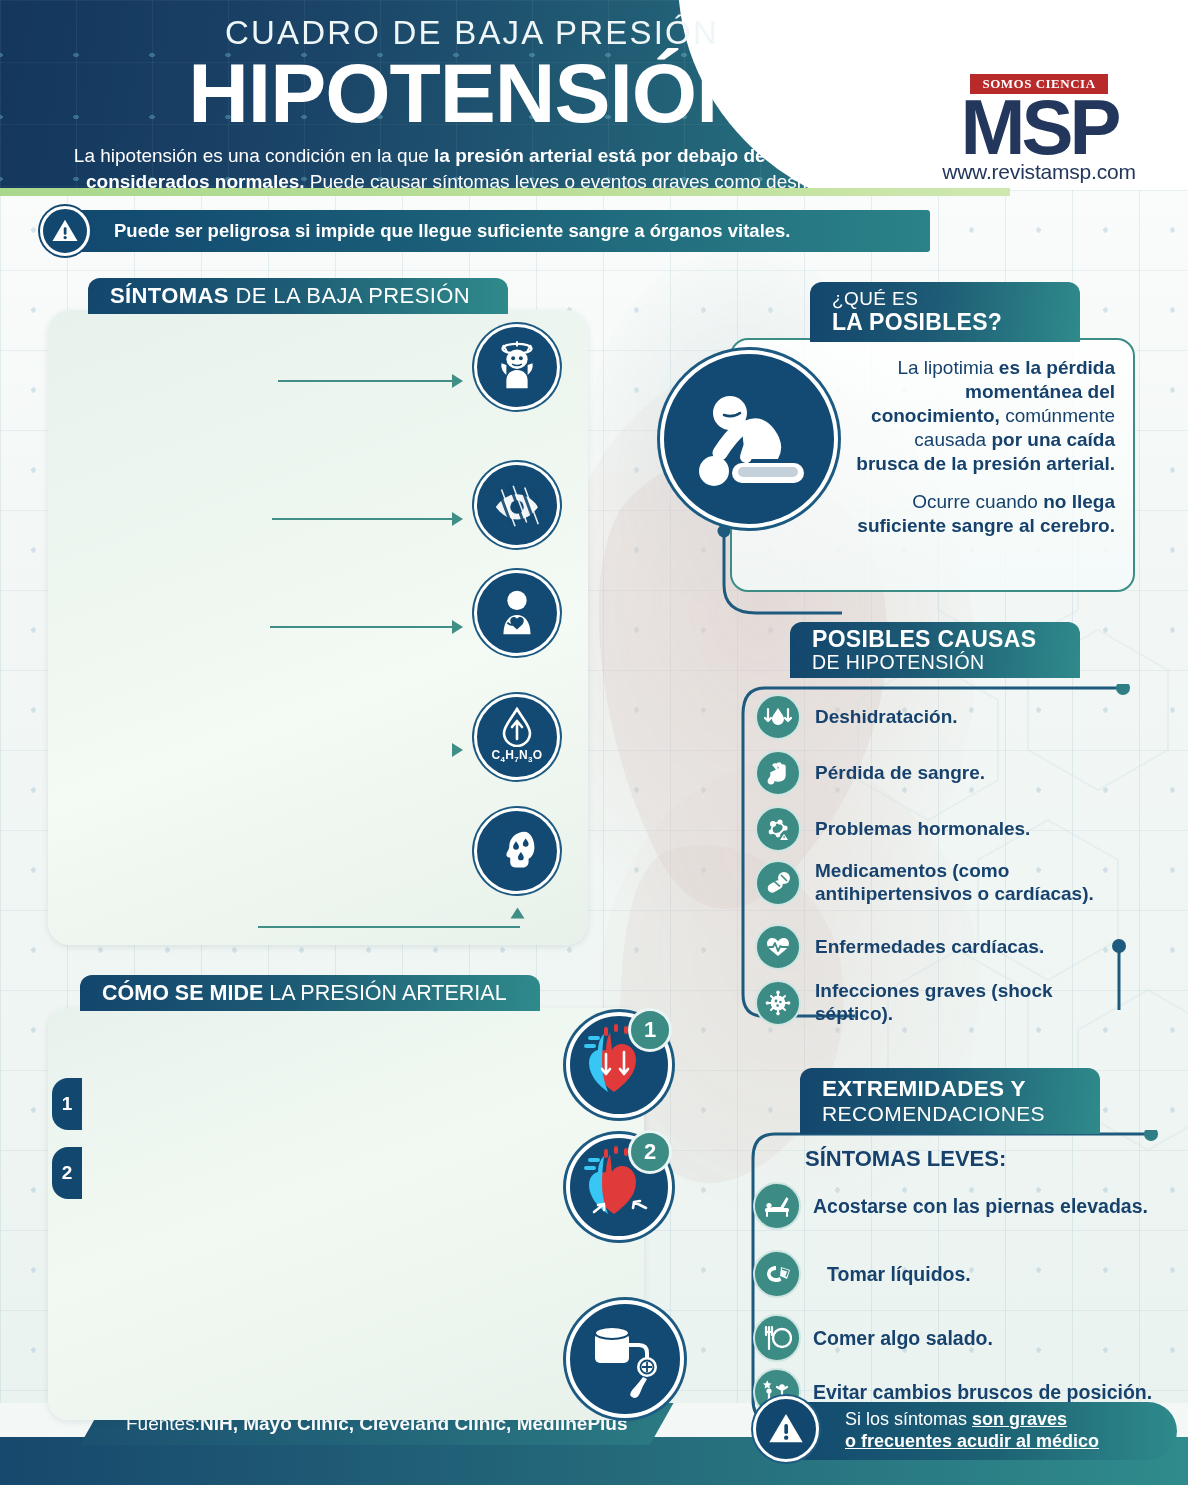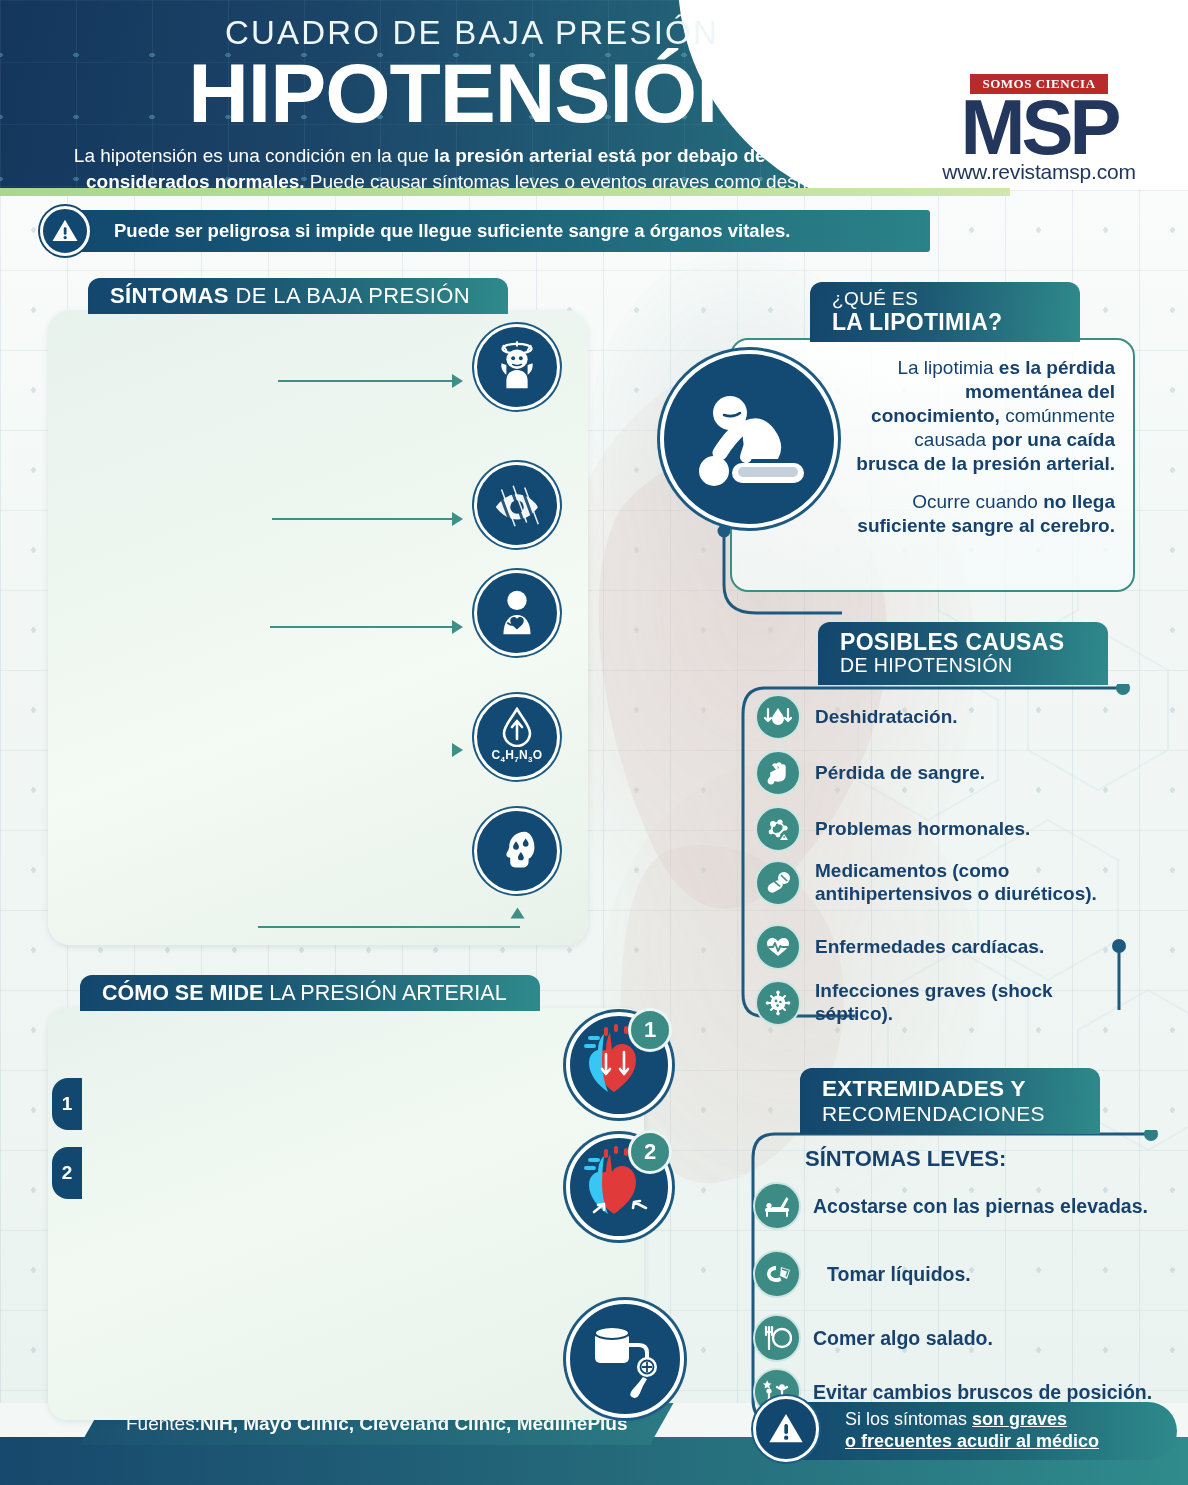--- a/index.html
+++ b/index.html
@@ -173,21 +173,21 @@
   #lipo-card p.p2{ margin-top:14px; }
   #lipo-card b{ font-weight:800; }
   #lipo-circle{
     position:absolute; left:660px; top:350px; width:178px; height:178px; border-radius:50%;
     background:#124a73; border:4px solid #fff; box-shadow:0 0 0 3px #1d5a82;
     display:flex; align-items:center; justify-content:center; z-index:6;
   }
   .lipo-tail{ position:absolute; left:716px; top:525px; width:130px; height:95px; z-index:1;}
 
   
-  #causas-title{ left:790px; top:622px; width:290px; height:63px; flex-direction:column; align-items:flex-start; justify-content:center; line-height:1.1;margin-left:28px;}
+  #causas-title{ left:790px; top:622px; width:290px; height:56px; flex-direction:column; align-items:flex-start; justify-content:center; line-height:1.1;}
   #causas-title .b{font-size:23px; letter-spacing:.3px;}
   #causas-title .l{font-size:19.5px; letter-spacing:.4px;}
   #causas-wrap{ position:absolute; left:735px; top:684px; width:400px; height:340px; z-index:3;}
   .cz-item{ position:absolute; left:20px; display:flex; align-items:center; gap:14px; width:380px;}
   .cz-ico{
     width:46px;height:46px;border-radius:50%;background:#3c8b85;border:2px solid #cfe5e2;
     display:flex;align-items:center;justify-content:center;flex:0 0 46px;
   }
   .cz-txt{ font-size:19px; font-weight:700; color:#17426d; line-height:1.2;}
 
@@ -490,21 +490,21 @@
       <g fill="#12486f">
         <path d="M29 20c-1.6 2.4-3 4-3 5.6a3 3 0 0 0 6 0c0-1.6-1.4-3.2-3-5.6z"></path>
         <path d="M39 17c-1.6 2.4-3 4-3 5.6a3 3 0 0 0 6 0c0-1.6-1.4-3.2-3-5.6z"></path>
         <path d="M34 31c-1.6 2.4-3 4-3 5.6a3 3 0 0 0 6 0c0-1.6-1.4-3.2-3-5.6z"></path>
       </g>
     </svg>
   </div>
 
   <div class="sec-title" id="lipo-title">
     <span class="l">¿QUÉ ES</span>
-    <span class="b">LA LIPOTIMIA?</span>
+    <span class="b">LA POSIBLES?</span>
   </div>
   <svg class="lipo-tail" viewBox="0 0 130 95">
     <path d="M8 6 V60 Q8 88 40 88 H126" fill="none" stroke="#1d5a7e" stroke-width="3"></path>
     <circle cx="8" cy="6" r="6.5" fill="#1d5a7e"></circle>
   </svg>
   <div id="lipo-card">
     <p class="p1"><span>La lipotimia </span><b>es la pérdida momentánea del conocimiento,</b><span> comúnmente causada </span><b>por una caída brusca de la presión arterial.</b></p>
     <p class="p2"><span>Ocurre cuando </span><b>no llega suficiente sangre al cerebro.</b></p>
   </div>
   <div id="lipo-circle">
@@ -570,21 +570,21 @@
     </div>
     <div class="cz-item" style="top:176px;">
       <div class="cz-ico">
         <svg width="28" height="28" viewBox="0 0 28 28">
             <rect x="3" y="13" width="16" height="9" rx="4.5" fill="#fff" transform="rotate(-30 11 17)"></rect>
             <path d="M9.6 11.8 L16 17.4" stroke="#3c8b85" stroke-width="1.6"></path>
             <circle cx="20" cy="9" r="6" fill="#fff"></circle>
             <path d="M17 6 L23 12" stroke="#3c8b85" stroke-width="1.6"></path>
           </svg>
       </div>
-      <div class="cz-txt">Medicamentos (como antihipertensivos o diuréticos).</div>
+      <div class="cz-txt">Medicamentos (como antihipertensivos o cardíacas).</div>
     </div>
     <div class="cz-item" style="top:240px;">
       <div class="cz-ico">
         <svg width="28" height="28" viewBox="0 0 28 28">
             <path d="M14 23C8 18 3 15 3 10.5 3 7 5.6 5 8.4 5c2 0 3.8 1 5.6 3.2C15.8 6 17.6 5 19.6 5 22.4 5 25 7 25 10.5 25 15 20 18 14 23z" fill="#fff"></path>
             <path d="M5 14h4l2-4 3 8 2.4-5 1.6 1h6" stroke="#3c8b85" stroke-width="1.8" fill="none" stroke-linecap="round" stroke-linejoin="round"></path>
           </svg>
       </div>
       <div class="cz-txt">Enfermedades cardíacas.</div>
     </div>

